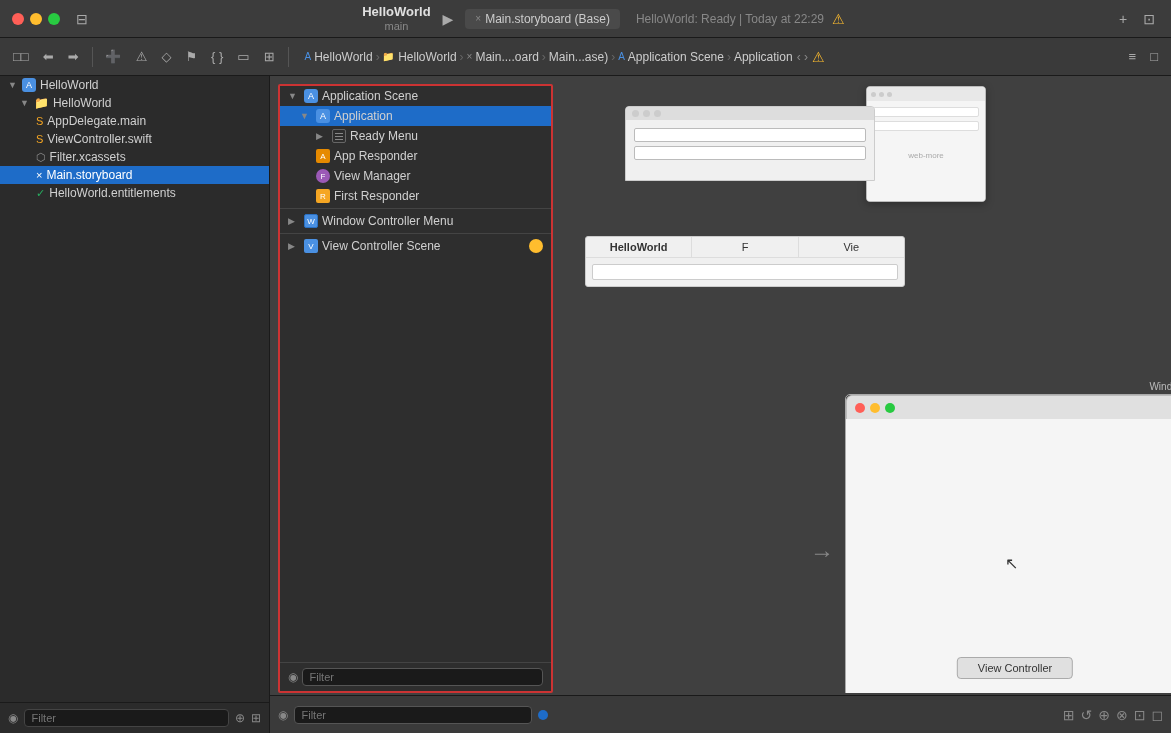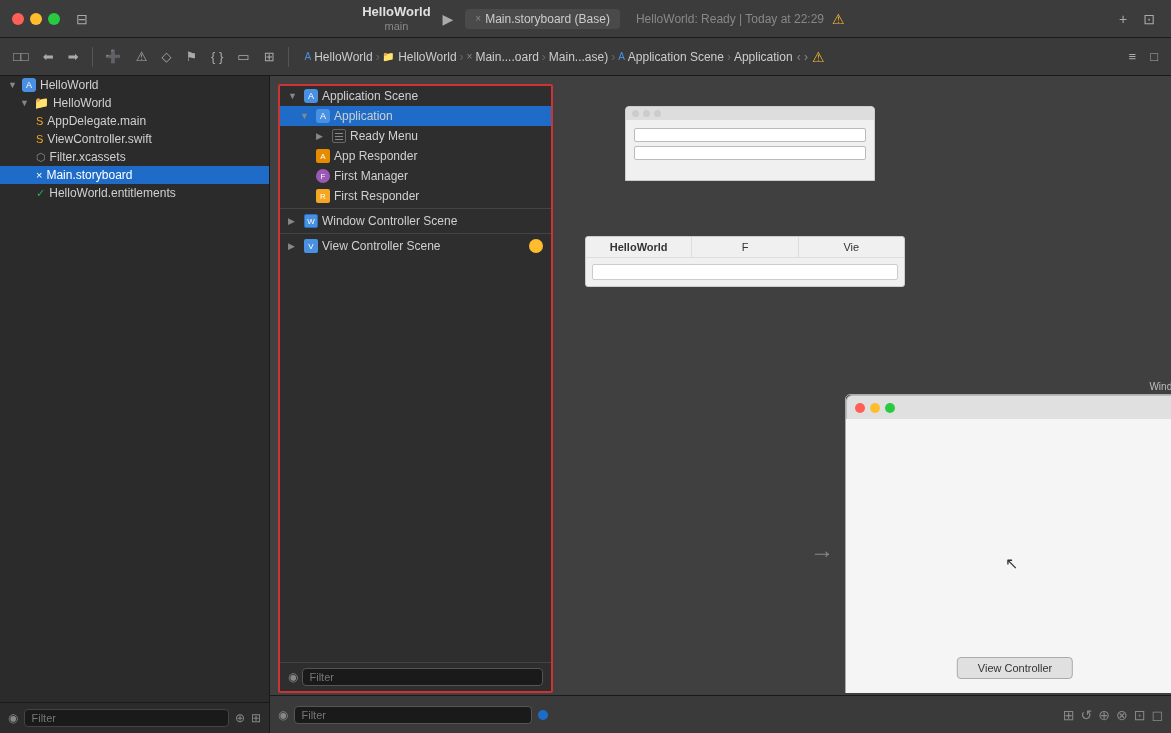--- a/index.html
+++ b/index.html
@@ -582,34 +582,34 @@
         <span>Ready Menu</span>
       </div>
 
       <div class="scene-item scene-indent-2">
         <span class="scene-icon-orange">A</span>
         <span>App Responder</span>
       </div>
 
       <div class="scene-item scene-indent-2">
         <span class="scene-icon-purple">F</span>
-        <span>First Manager</span>
+        <span>View Manager</span>
       </div>
 
       <div class="scene-item scene-indent-2">
         <span class="scene-icon-yellow">R</span>
         <span>First Responder</span>
       </div>
 
       <div class="scene-separator"></div>
 
       <div class="scene-item">
         <span class="scene-chevron">▶</span>
         <span class="scene-icon-window">W</span>
-        <span>Window Controller Scene</span>
+        <span>Window Controller Menu</span>
       </div>
 
       <div class="scene-separator"></div>
 
       <div class="scene-item">
         <span class="scene-chevron">▶</span>
         <span class="scene-icon-vc">V</span>
         <span>View Controller Scene</span>
         <div class="scene-badge"></div>
       </div>
@@ -618,20 +618,32 @@
 
       <div class="scene-filter-bar">
         <span style="color:#888;">◉</span>
         <input class="scene-filter-input" placeholder="Filter" style="">
       </div>
     </div>
 
     <div class="canvas-area">
       <div class="storyboard-canvas">
 
+        <div class="preview-thumbnail">
+          <div class="preview-thumb-bar">
+            <div class="preview-thumb-dot"></div>
+            <div class="preview-thumb-dot"></div>
+            <div class="preview-thumb-dot"></div>
+          </div>
+          <div class="preview-thumb-body">
+            <div class="preview-thumb-field"></div>
+            <div class="preview-thumb-field"></div>
+            <div style="color:#aaa; font-size:8px; text-align:center; margin-top:20px;">web-more</div>
+          </div>
+        </div>
 
         <div style="position:absolute; top:30px; left:60px; width:250px;">
           <div style="background:#e8e8e8; border-radius:4px 4px 0 0; border:1px solid #ccc; overflow:hidden;">
             <div style="display:flex; align-items:center; gap:4px; padding:3px 6px; background:#ddd;">
               <div style="width:7px;height:7px;border-radius:50%;background:#ccc;"></div>
               <div style="width:7px;height:7px;border-radius:50%;background:#ccc;"></div>
               <div style="width:7px;height:7px;border-radius:50%;background:#ccc;"></div>
             </div>
             <div style="padding:8px; background:#f0f0f0; min-height:60px;">
               <div style="background:white; border:1px solid #bbb; border-radius:2px; height:14px; margin-bottom:4px;"></div>

